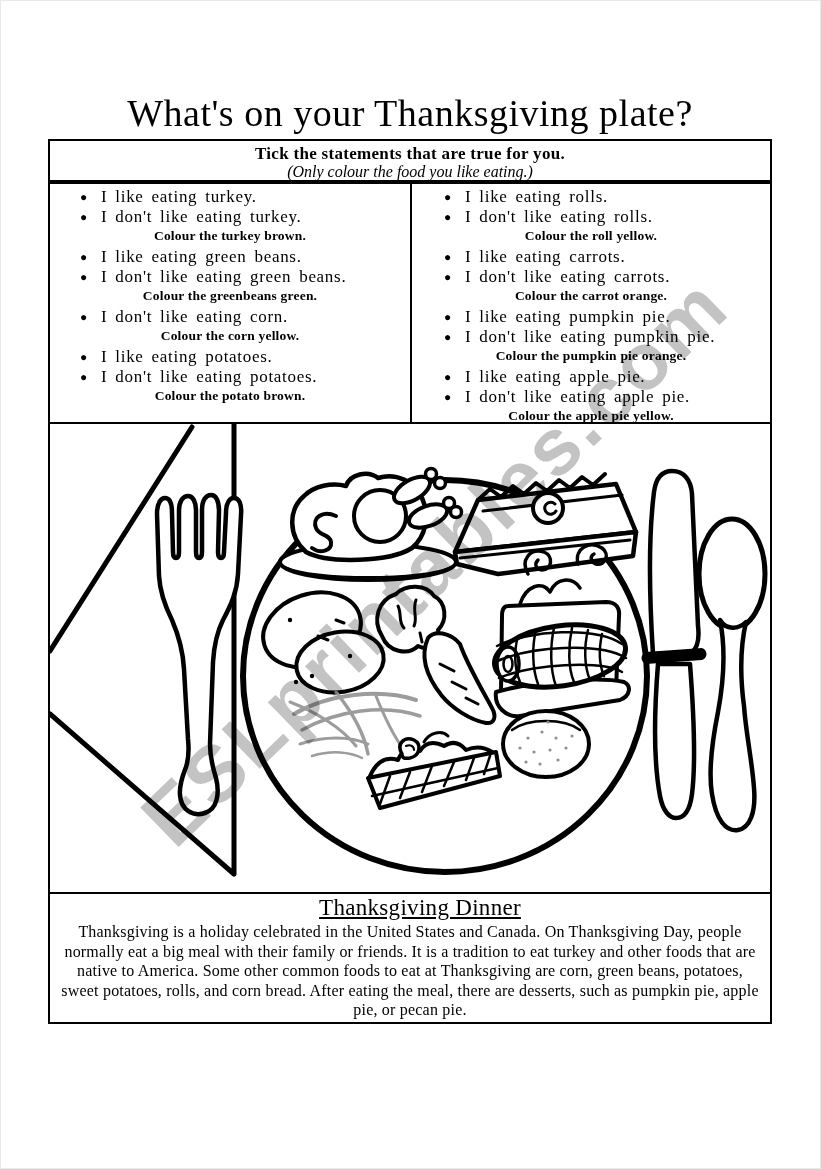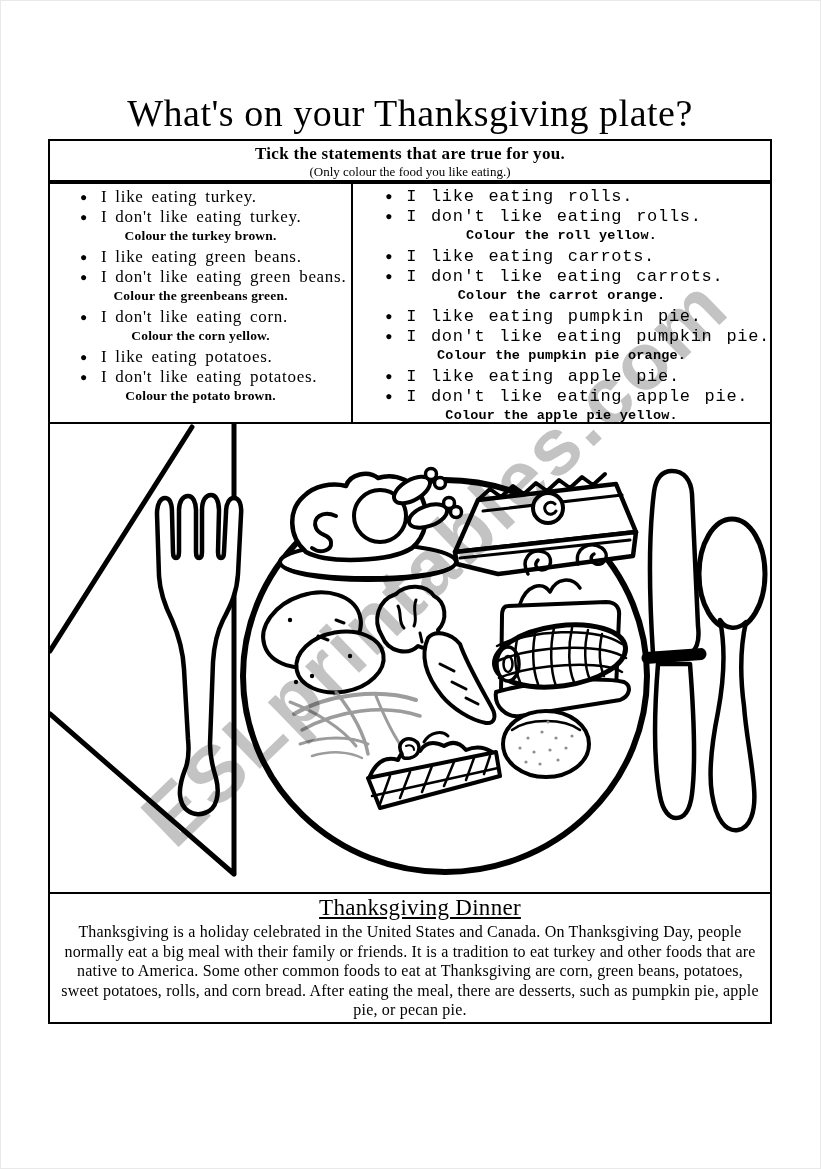--- a/index.html
+++ b/index.html
@@ -12,25 +12,25 @@
     overflow:hidden;
     box-shadow:inset 0 0 0 1px #e9e9e9;
   }
   .box{position:absolute;left:48px;width:724px;border:2px solid #000;box-sizing:border-box;background:transparent;}
   .page-title{
     position:absolute;top:97px;left:48px;width:724px;
     text-align:center;font-size:38px;line-height:32px;letter-spacing:.5px;
   }
   .box-instructions{top:139px;height:45px;text-align:center;padding-top:2px;}
   .instr-1{font-size:17px;font-weight:bold;line-height:22px;letter-spacing:.3px;}
-  .instr-2{font-size:13px;line-height:14px;}
+  .instr-2{font-size:16px;line-height:14px;font-style:italic;}
   .box-checklist{top:180px;height:244px;display:flex;overflow:hidden;}
   .col{box-sizing:border-box;padding:5px 0 0 30px;}
   .col-left{width:362px;border-right:2px solid #000;}
-  .col-right{flex:1;padding-left:32px;font-family:Liberation Mono, monospace;}
+  .col-right{flex:1;padding-left:32px;}
   .stmt{font-size:17px;line-height:20px;letter-spacing:.7px;word-spacing:3px;white-space:nowrap;}
   .bullet{display:inline-block;width:21px;font-size:12px;vertical-align:1px;}
   .colour-line{
     font-size:13.5px;font-weight:bold;line-height:17px;text-align:center;
     margin-left:-30px;margin-bottom:3px;letter-spacing:.2px;
   }
   .col-right .colour-line{margin-left:-32px;}
   .box-picture{top:422px;height:472px;overflow:hidden;}
   .box-picture svg{display:block;}
   .box-reading{top:892px;height:132px;text-align:center;padding-top:1px;}

